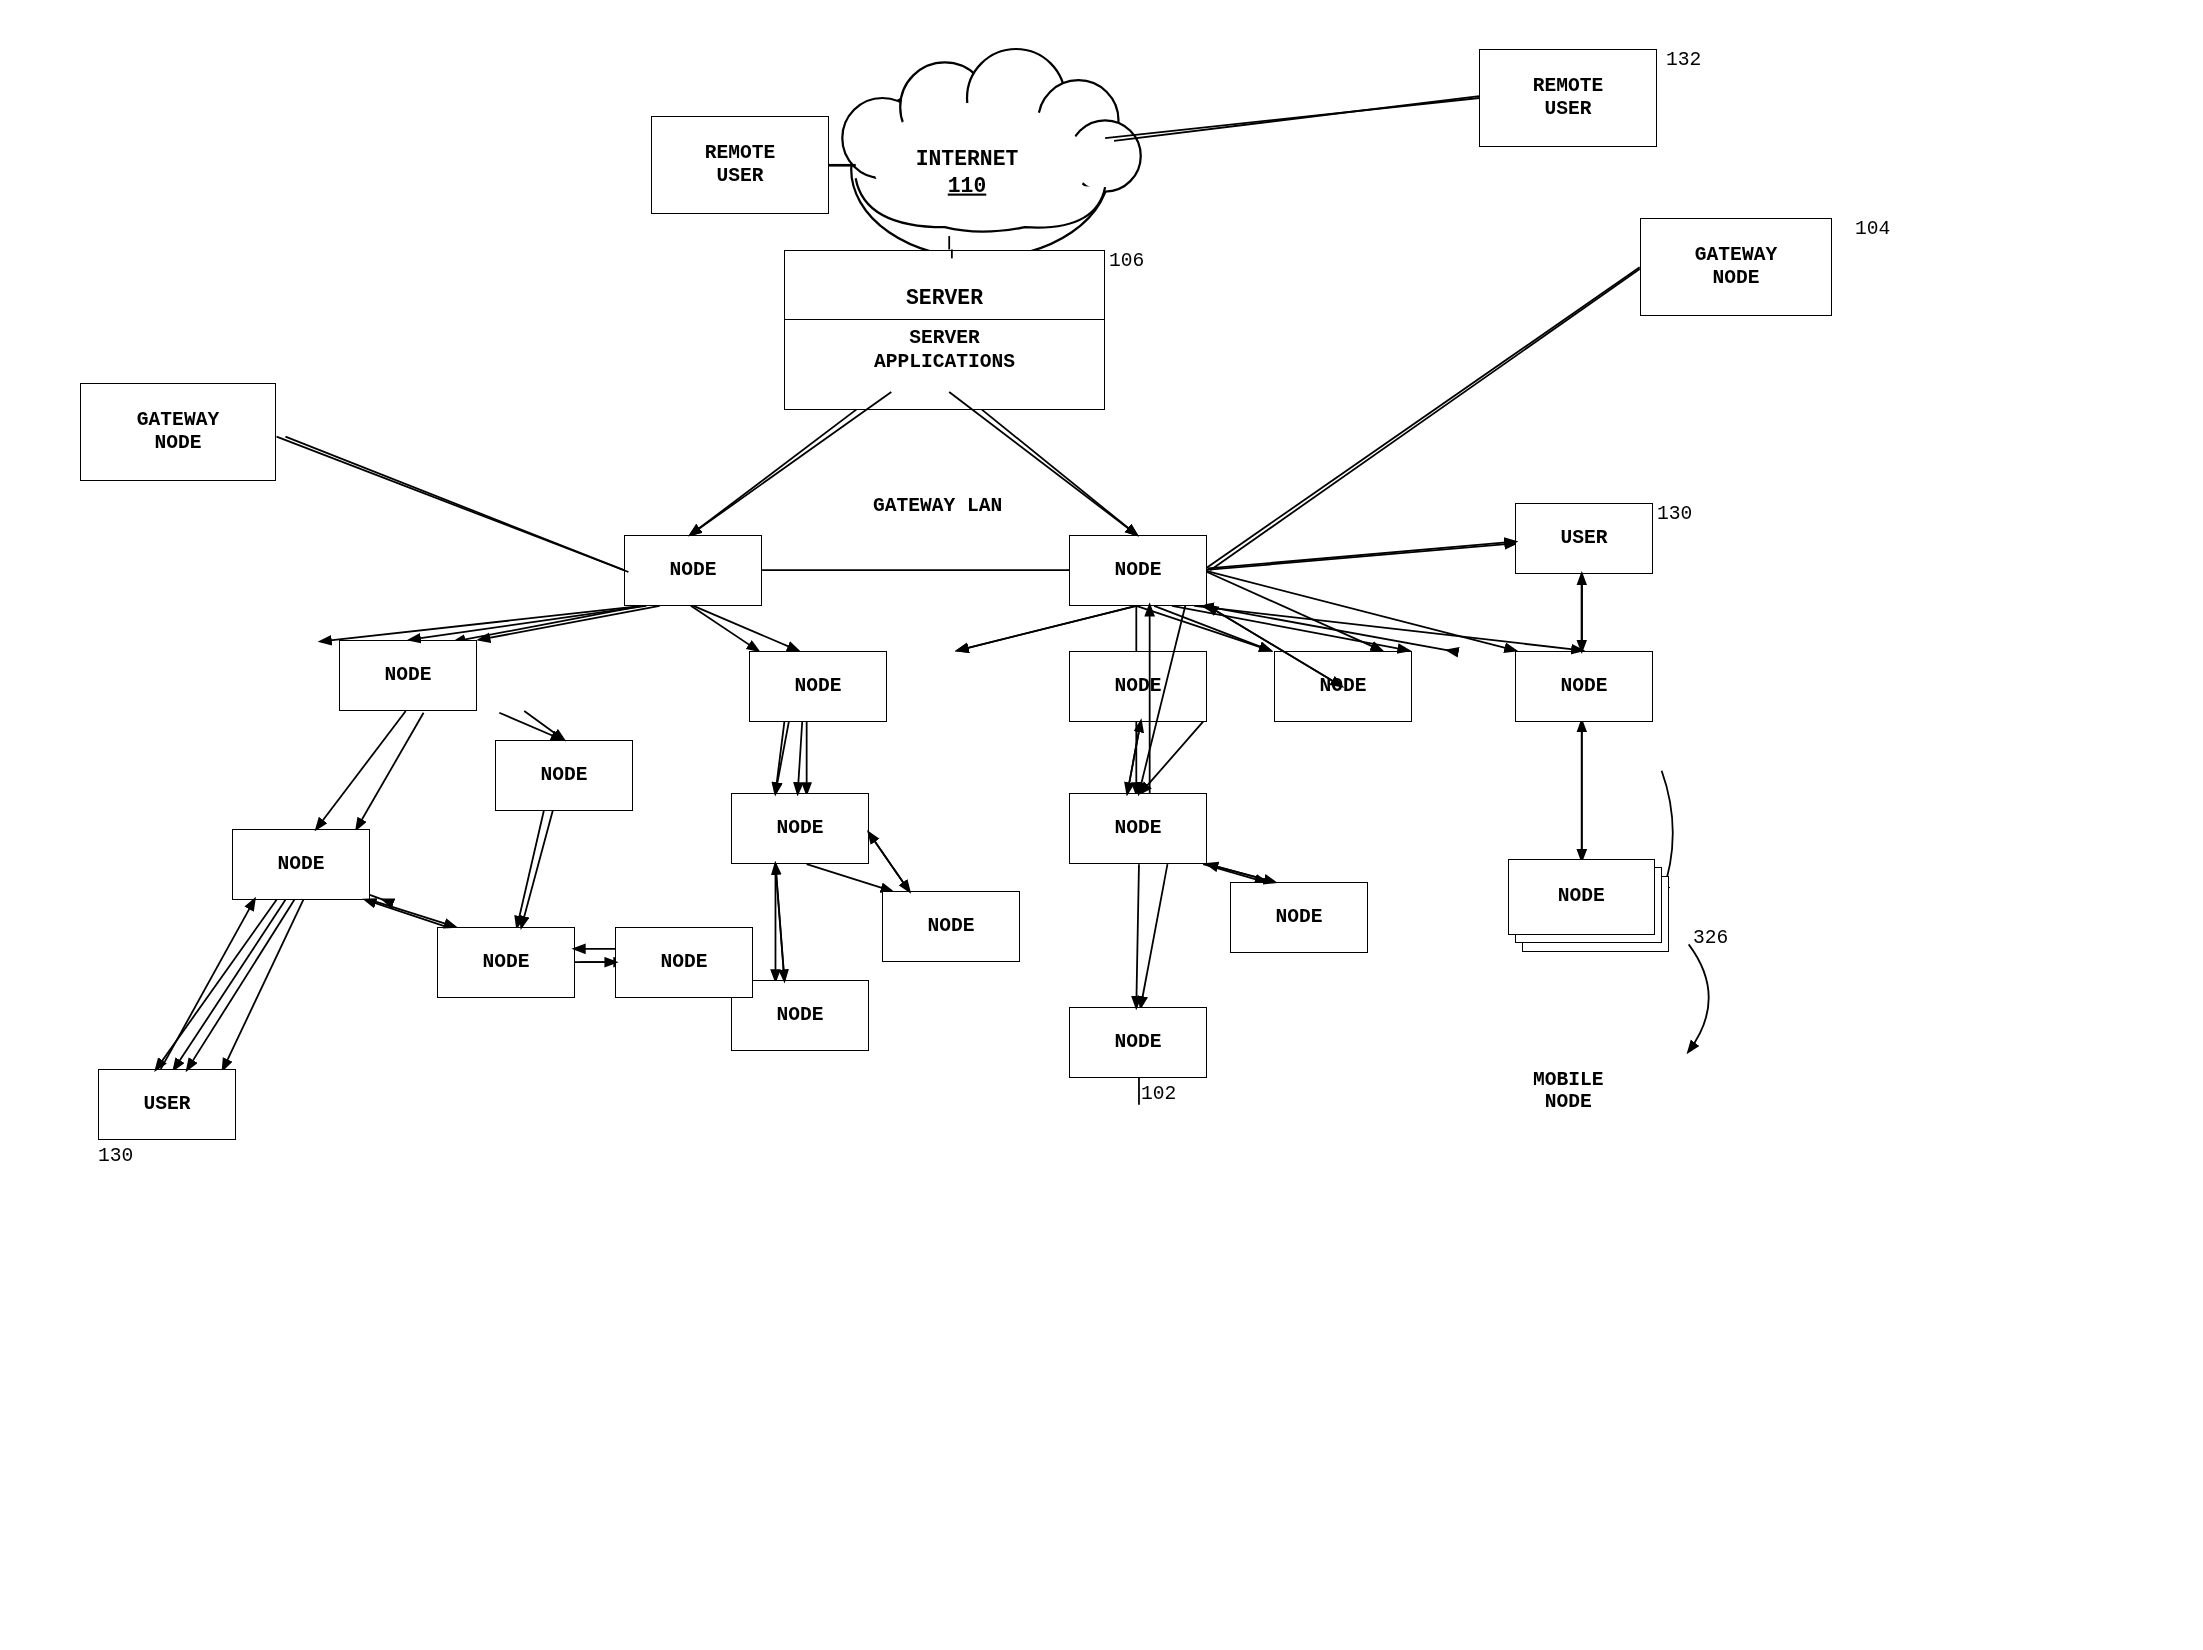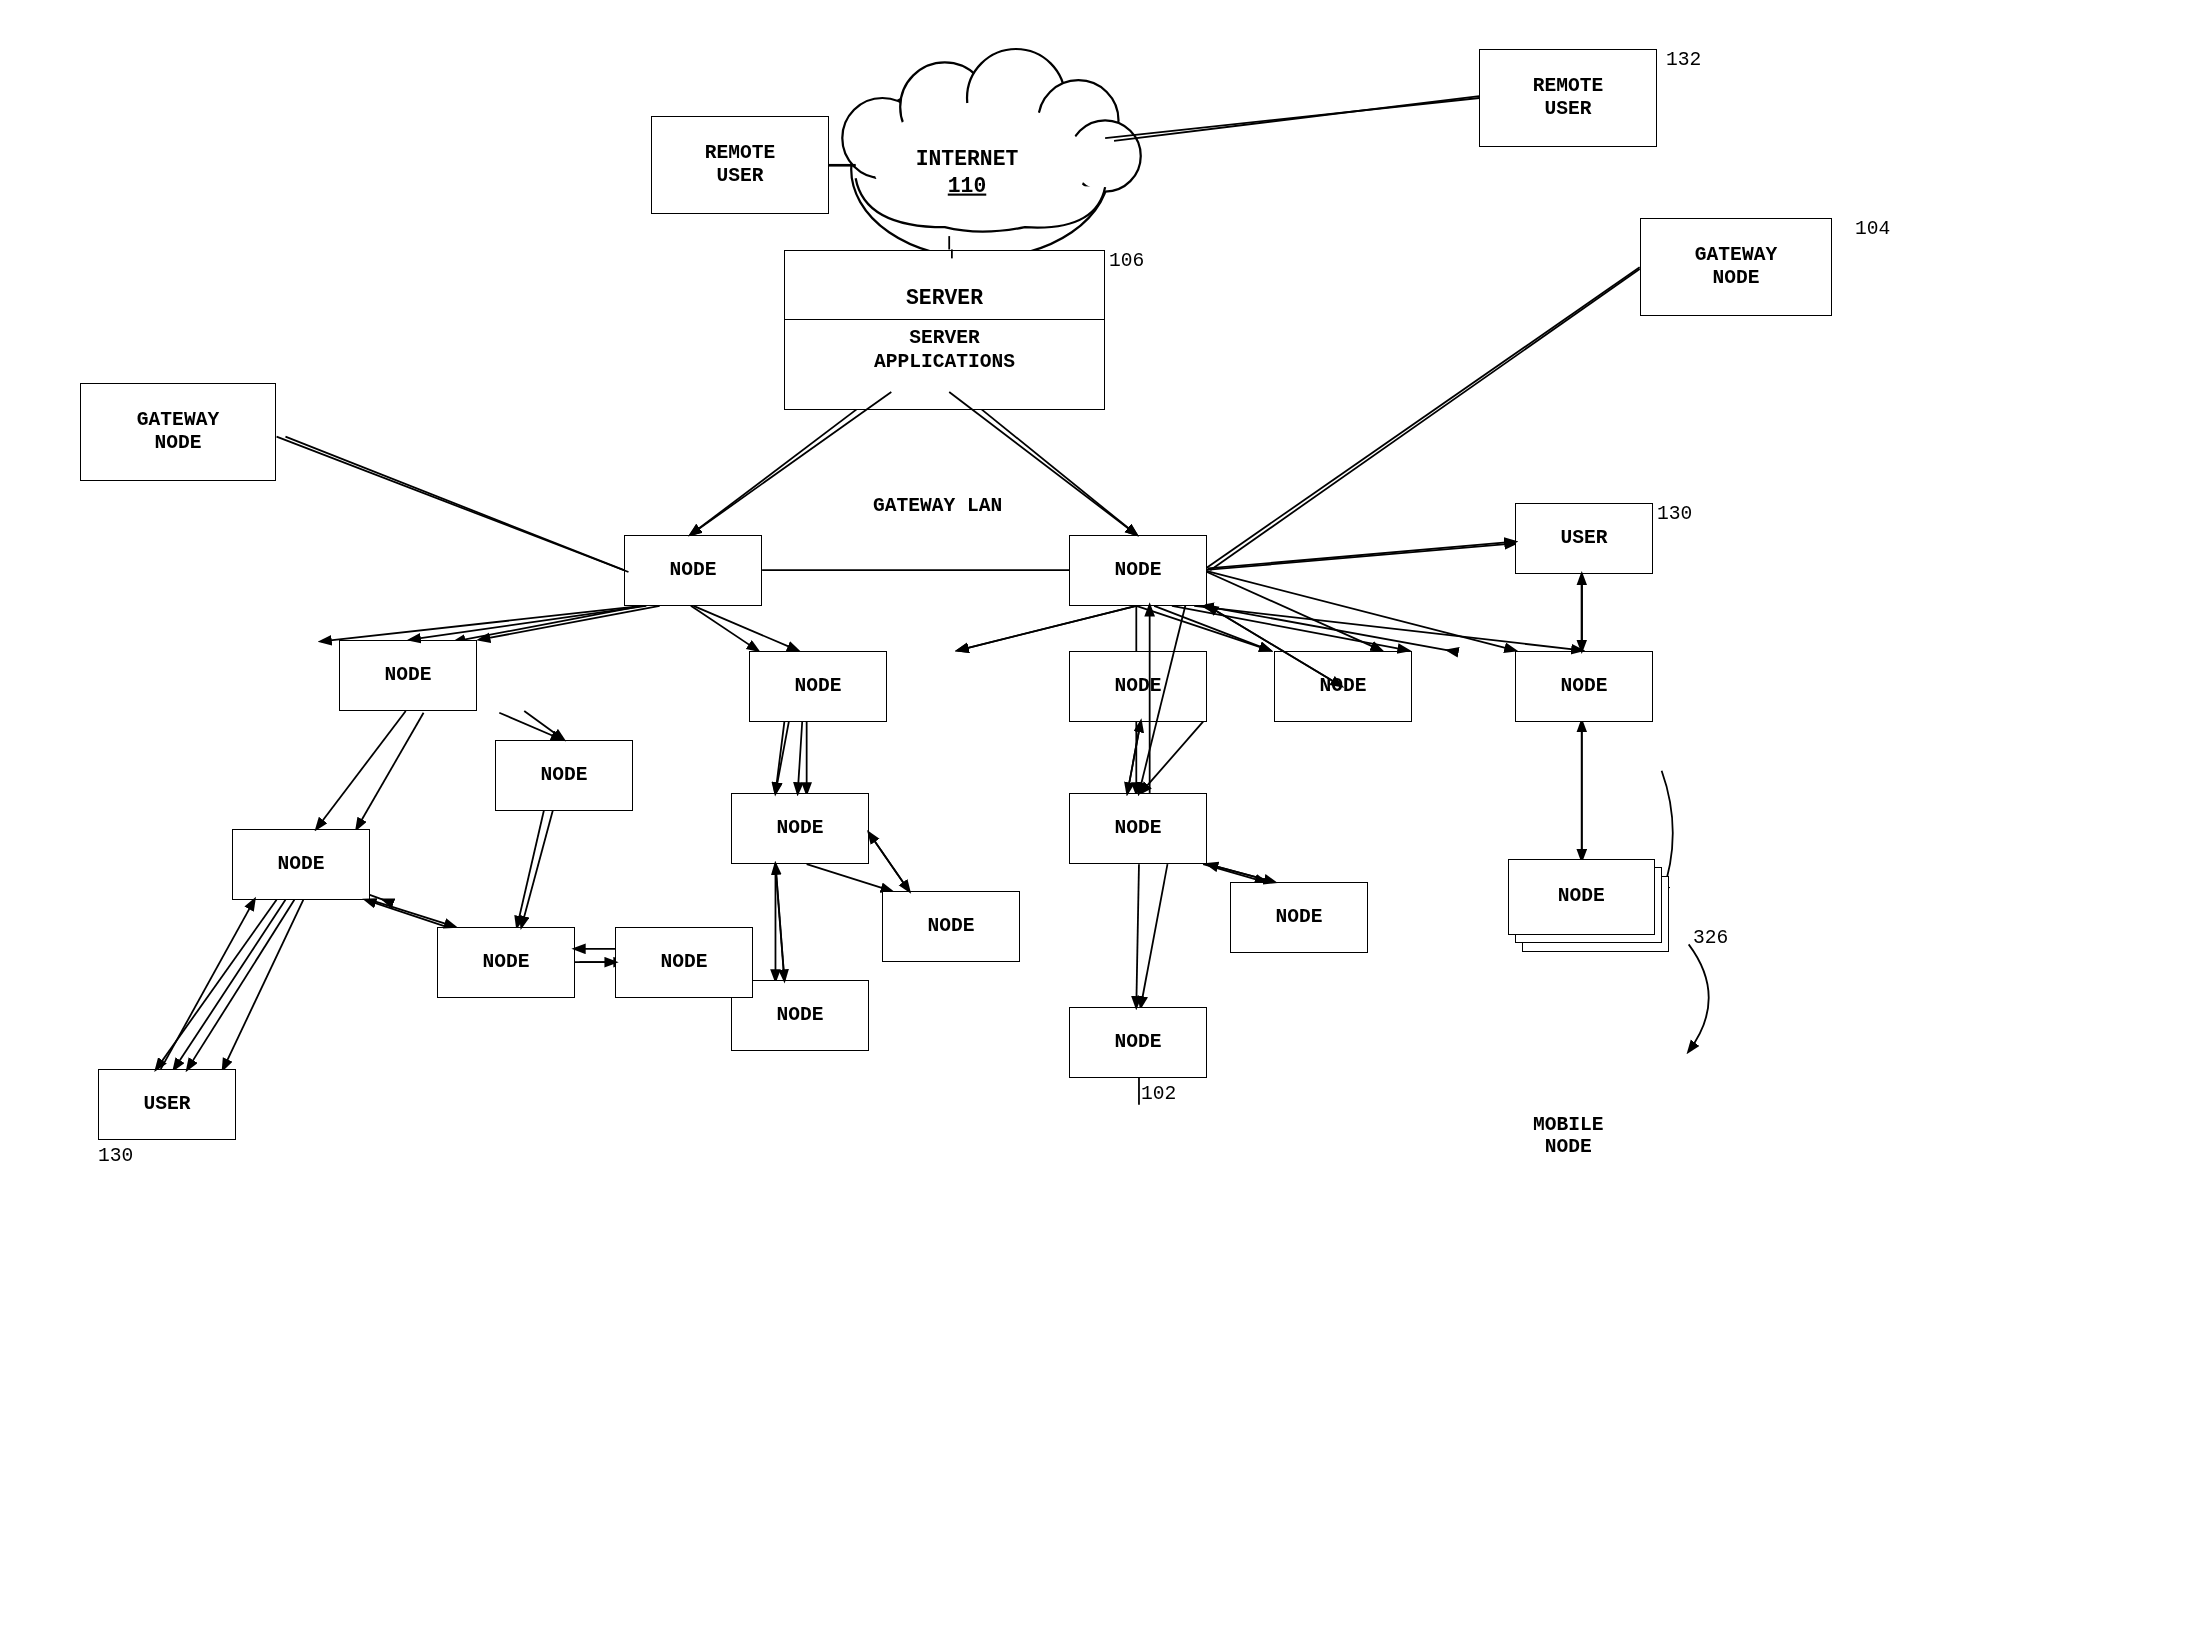--- a/index.html
+++ b/index.html
@@ -260,21 +260,21 @@
     <div class="node-box" style="position:relative; left:9px; top:-69px; width:147px; height:76px; border:1.8px solid #000; z-index:2;"></div>
     <div class="node-box" style="position:relative; left:1.8px; top:-153px; width:147px; height:76px; border:1.8px solid #000; z-index:3; background:#fff;">
       <span>NODE</span>
     </div>
 
     <svg style="position:absolute; left:-9px; top:-116px; width:178px; height:178px;" xmlns="http://www.w3.org/2000/svg" viewBox="0 0 200 200" width="178" height="178">
       <path d="M 185 30 Q 210 100 185 170" stroke="#000" stroke-width="2" fill="none" marker-end="url(#arr)"></path>
     </svg>
   </div>
 
-  <div class="mobile-label" style="left:1533px; top:1114px;">MOBILE<br>NODE</div>
+  <div class="mobile-label" style="left:1533px; top:1069px;">MOBILE<br>NODE</div>
 
   <span class="label-ref" style="left:1693px; top:927px;">326</span>
 
   <div class="node-box" style="left:98px; top:1069px; width:138px; height:71px;">
     <span>USER</span>
   </div>
   <span class="label-ref" style="left:98px; top:1145px;">130</span>
 
   <svg style="position:absolute; top:0; left:0; width:2204px; height:1650px; pointer-events:none;" xmlns="http://www.w3.org/2000/svg" viewBox="0 0 2473 1852" width="2204" height="1650">
     <defs>

